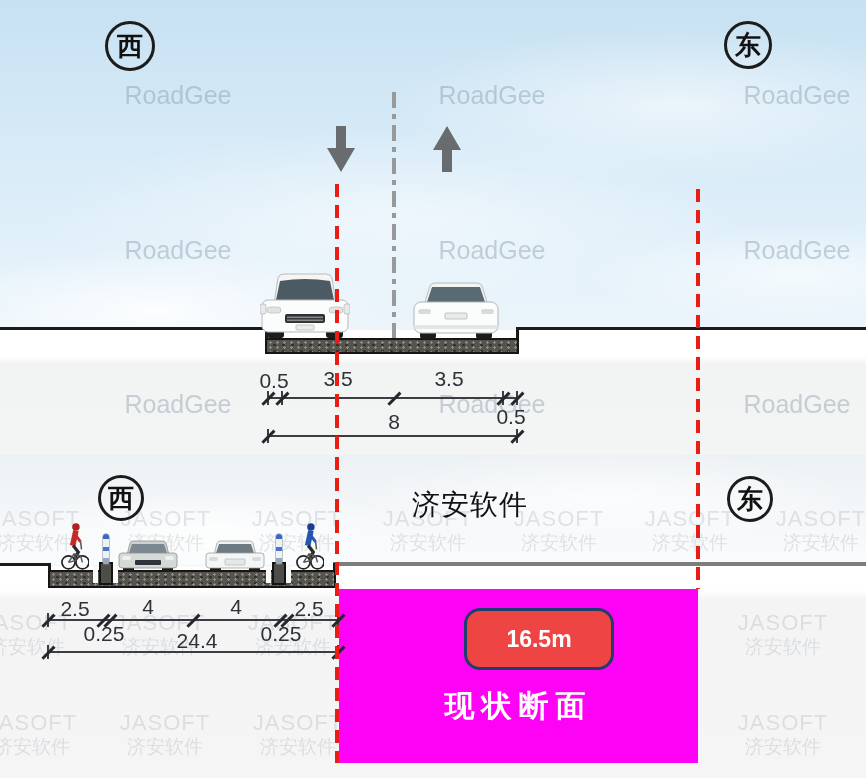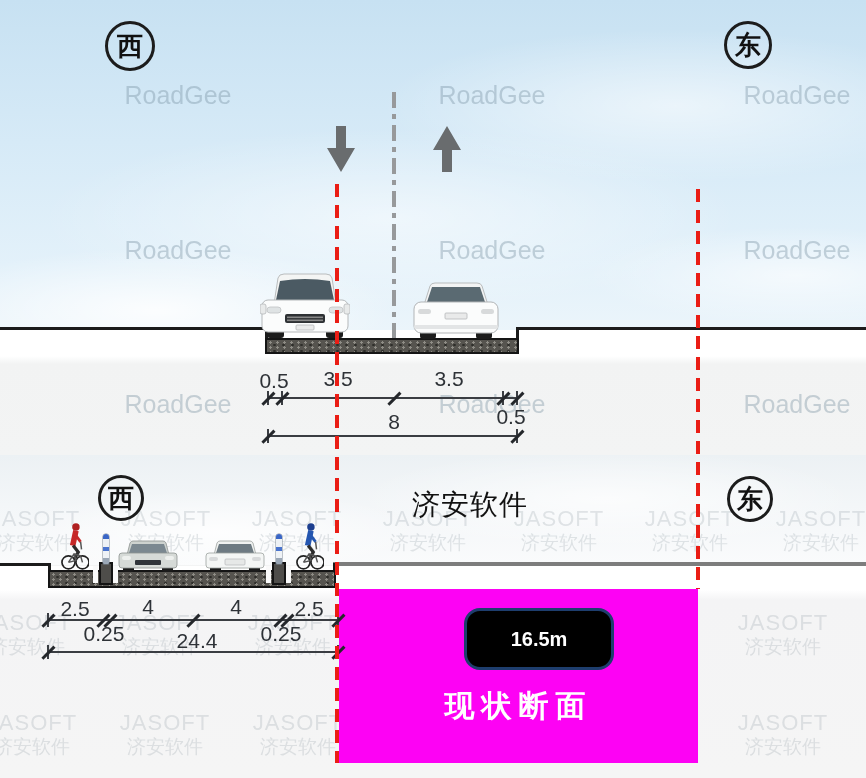--- a/index.html
+++ b/index.html
@@ -65,22 +65,22 @@
   .dim{position:absolute;z-index:6;}
   .dline{position:absolute;left:0;top:0;height:2px;background:#3a3d42;width:100%;}
   .st{position:absolute;width:2px;height:14px;top:-6px;background:#3a3d42;}
   .tk{position:absolute;width:2.5px;height:17px;top:-7.5px;background:#24272b;transform:rotate(45deg);}
   .dlabel{position:absolute;transform:translateX(-50%);font-size:21px;color:#2e3237;
     white-space:nowrap;line-height:1;}
 
   
   .closed-area{position:absolute;left:339px;top:589px;width:359px;height:174px;background:#fd02f4;z-index:4;}
   .width-badge{position:absolute;left:125px;top:19px;width:150px;height:62px;border-radius:16px;
-    background:#000000;border:3px solid #1e3e6e;z-index:5;display:flex;align-items:center;justify-content:center;
-    color:#ffffff;font-weight:bold;font-size:20px;}
+    background:#ef4444;border:3px solid #1e3e6e;z-index:5;display:flex;align-items:center;justify-content:center;
+    color:#ffffff;font-weight:bold;font-size:23px;}
   .closed-label{position:absolute;left:0;top:97px;width:100%;text-align:center;z-index:5;
     color:#ffffff;font-size:30px;font-weight:bold;letter-spacing:7px;
     font-family:"DejaVu Serif","Liberation Serif",serif;}
 
   .veh{position:absolute;z-index:3;}
 </style>
 </head>
 <body>
 
 <div id="stage">

